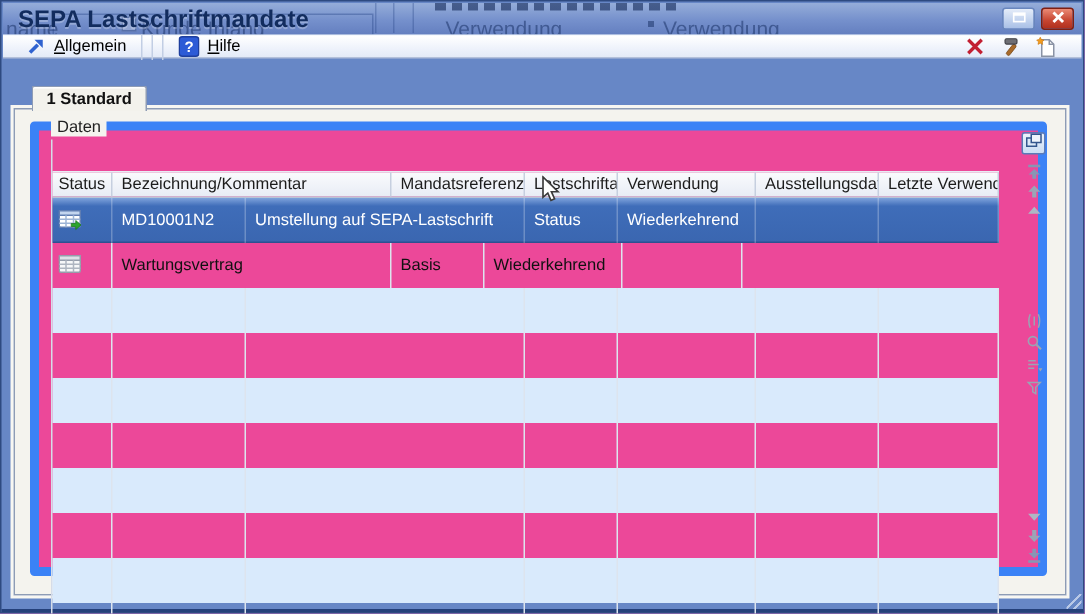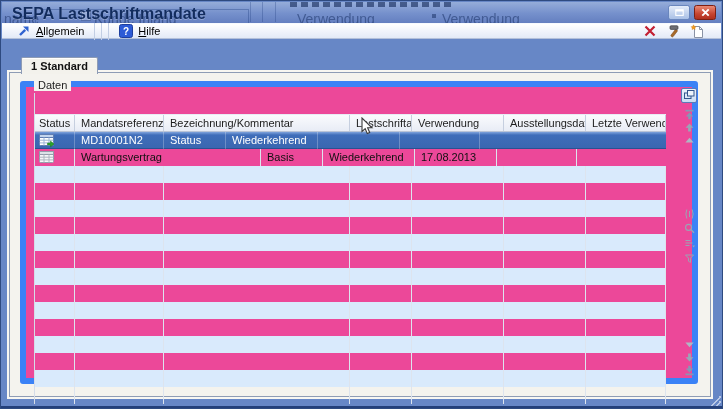--- a/index.html
+++ b/index.html
@@ -46,21 +46,21 @@
          border:1px solid #8e9cb5;outline:2px solid #f8f7f2;z-index:2;}
   .groupbox{position:absolute;left:10px;top:8px;right:12px;bottom:12px;
             border:6px solid #3b82f6;border-radius:3px;background:#ec4899;}
   .gb-label{position:absolute;top:-8px;left:8px;padding:0 4px;background:#f4f3ee;font-size:11px;color:#222;}
   
   .table{position:absolute;left:8px;top:6px;width:632px;border-left:1px solid #d5dce8;box-sizing:border-box;}
   .hrow{display:flex;height:18px;background:linear-gradient(#fafbfd,#e8ecf5);
         border-bottom:1px solid #b9c3d6;border-top:1px solid #e8ecf4;box-sizing:border-box;margin-top:21px;}
   .hcell{font-size:11px;line-height:17px;color:#1c1c1c;padding-left:6px;
          border-right:1px solid #c6cfdf;box-sizing:border-box;overflow:hidden;white-space:nowrap;}
-  .row{display:flex;height:17px;}
+  .row{display:flex;height:30px;}
   .cell{font-size:11px;line-height:17px;color:#111;padding-left:6px;
         border-right:1px solid #dde4ee;box-sizing:border-box;overflow:hidden;white-space:nowrap;
         display:flex;align-items:center;}
   .c0{width:40px;padding-left:4px;}
   .c1{width:89px;}.c2{width:186px;}.c3{width:62px;}.c4{width:92px;}.c5{width:82px;}.c6{width:80px;}
   .row.sel{background:linear-gradient(#7fa3dc,#3f6db9 18%,#3a66b0);box-shadow:inset 0 -1px 0 #2c5191;}
   .row.sel .cell{color:#fff;border-right-color:rgba(255,255,255,0.25);}
   .row.alt{background:#d9eafc;}
   .st-ic{display:flex;}
   
@@ -157,59 +157,59 @@
 
   <div class="inner">
     <div class="tab">1 Standard</div>
     <div class="panel">
       <div class="groupbox">
         <span class="gb-label">Daten</span>
 
         <div class="table">
           <div class="hrow" id="thead">
               <div class="hcell c0">Status</div>
+              <div class="hcell c2">Bezeichnung/Kommentar</div>
               <div class="hcell c1">Mandatsreferenz</div>
-              <div class="hcell c2">Bezeichnung/Kommentar</div>
               <div class="hcell c3">Lastschriftart</div>
               <div class="hcell c4">Verwendung</div>
               <div class="hcell c5">Ausstellungsdatum</div>
               <div class="hcell c6">Letzte Verwendung</div>
             </div>
           <div id="tbody">
               <div class="row sel">
                 <div class="cell c0">
                   <span class="st-ic">
                     <svg width="16" height="14" viewBox="0 0 16 14" xmlns="http://www.w3.org/2000/svg">
                       <rect x="0.5" y="0.5" width="14" height="11" rx="1" fill="#fff" stroke="#5f7db2"></rect>
                       <rect x="0.5" y="0.5" width="14" height="3" fill="#c3d5ee" stroke="#5f7db2"></rect>
                       <path d="M0.5 6.2 h14 M0.5 8.9 h14 M5 3.5 v8 M10 3.5 v8" stroke="#9db4d6" fill="none"></path>
                       <path d="M8.5 9 h3 v-2 l3.5 3 -3.5 3 v-2 h-3 z" fill="#2ca52c" stroke="#1d7a1d" stroke-width="0.5"></path>
                     </svg>
                   </span>
                 </div>
                 <div class="cell c1">MD10001N2</div>
+                <div class="cell c2">Umstellung auf SEPA-Lastschrift</div>
                 <div class="cell c3">Status</div>
                 <div class="cell c4">Wiederkehrend</div>
                 <div class="cell c5"></div>
                 <div class="cell c6"></div>
               </div>
               <div class="row">
                 <div class="cell c0">
                   <span class="st-ic">
                     <svg width="16" height="14" viewBox="0 0 16 14" xmlns="http://www.w3.org/2000/svg">
                       <rect x="0.5" y="0.5" width="14" height="11" rx="1" fill="#f6f7f8" stroke="#959dab"></rect>
                       <rect x="0.5" y="0.5" width="14" height="3" fill="#dde1e7" stroke="#959dab"></rect>
                       <path d="M0.5 6.2 h14 M0.5 8.9 h14 M5 3.5 v8 M10 3.5 v8" stroke="#aeb5c0" fill="none"></path>
                     </svg>
                   </span>
                 </div>
                 <div class="cell c2">Wartungsvertrag</div>
                 <div class="cell c3">Basis</div>
                 <div class="cell c4">Wiederkehrend</div>
-                <div class="cell c5">17.08.2013</div>
                 <div class="cell c6"></div>
               </div>
               <div class="row empty alt">
                 <div class="cell c0"></div>
                 <div class="cell c1"></div>
                 <div class="cell c2"></div>
                 <div class="cell c3"></div>
                 <div class="cell c4"></div>
                 <div class="cell c5"></div>
                 <div class="cell c6"></div>

